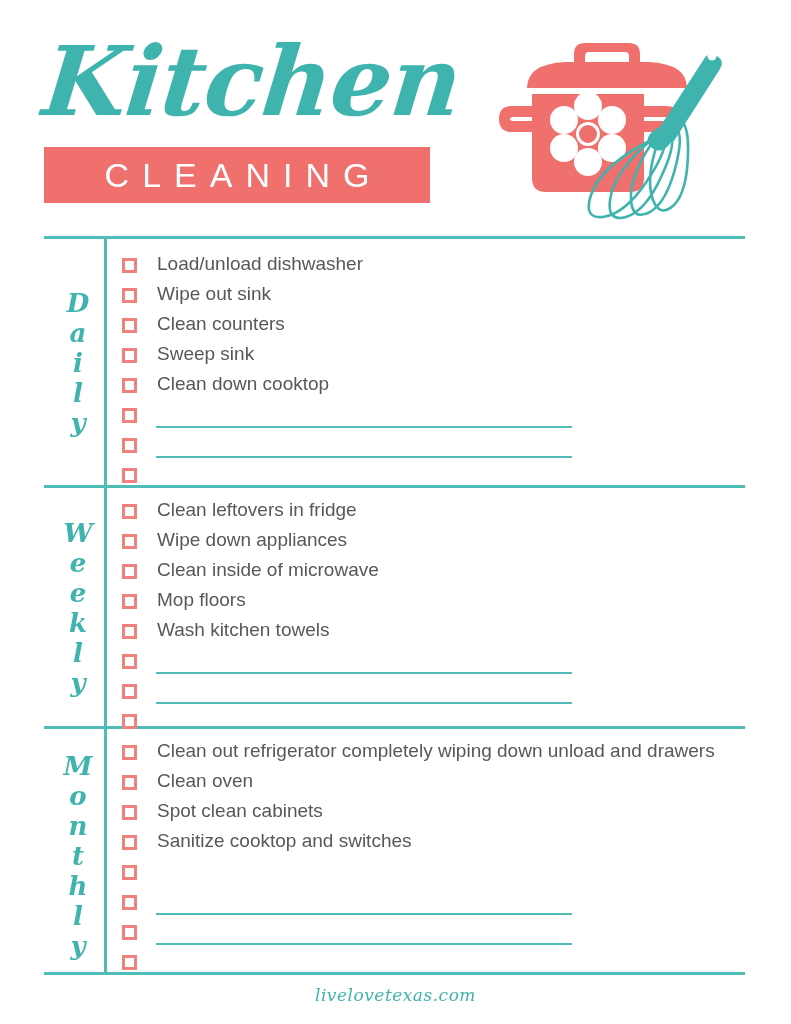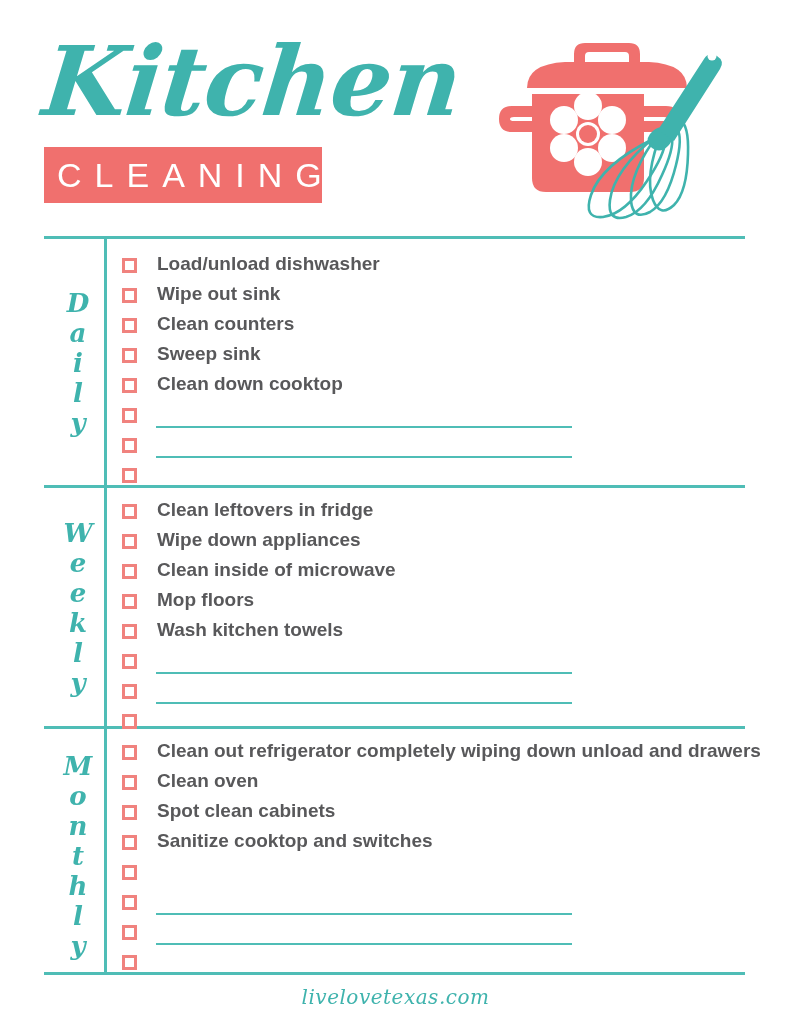--- a/index.html
+++ b/index.html
@@ -36,21 +36,21 @@
     line-height: 120px;
     letter-spacing: -1px;
     color: #3FB3AD;
     white-space: nowrap;
     transform: skewX(-6deg);
   }
   .cleaning-banner {
     position: absolute;
     left: 44px;
     top: 147px;
-    width: 278px;
+    width: 386px;
     height: 56px;
     background: #F0706E;
   }
   .cleaning-banner span {
     display: block;
     text-align: center;
     color: #ffffff;
     font-family: "Liberation Sans", sans-serif;
     font-weight: 300;
     font-size: 34px;
@@ -125,21 +125,21 @@
     height: 9px;
     border: 3px solid #F0827E;
     background: #ffffff;
     box-sizing: content-box;
   }
   .row-text {
     position: absolute;
     left: 35px;
     top: -2px;
     font-family: "Liberation Sans", sans-serif;
-    font-weight: 700;
+    font-weight: 400;
     font-size: 19px;
     line-height: 28px;
     color: #58585A;
     white-space: nowrap;
   }
   .writeline {
     position: absolute;
     left: 34px;
     top: 24px;
     width: 416px;
@@ -149,21 +149,21 @@
 
   
   .footer {
     position: absolute;
     left: 0;
     top: 985px;
     width: 791px;
     text-align: center;
     font-family: "DejaVu Serif", serif;
     font-style: italic;
-    font-size: 20px;
+    font-size: 17px;
     color: #3FB3AD;
     letter-spacing: 0.5px;
   }
 </style>
 </head>
 <body>
 
 <div class="page">
 
   <div class="header">

